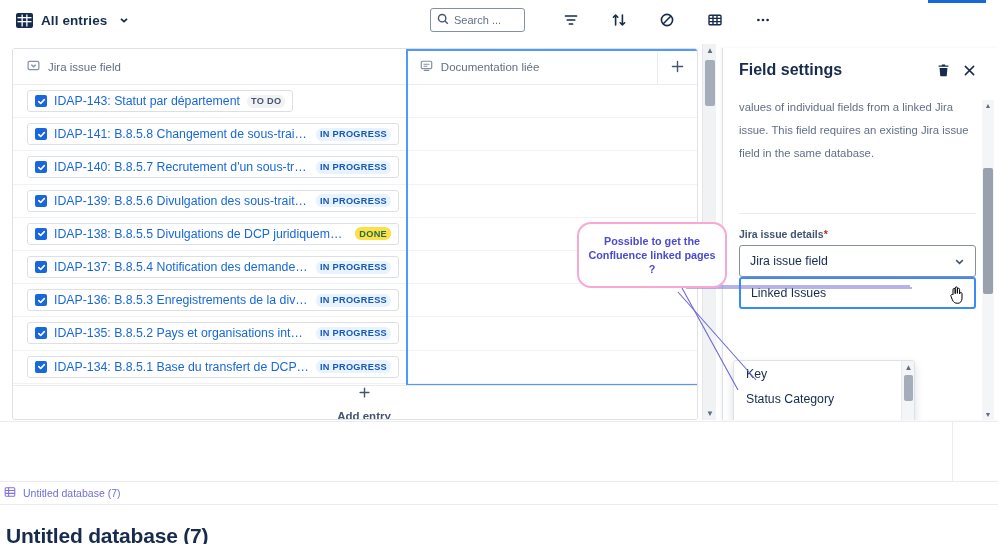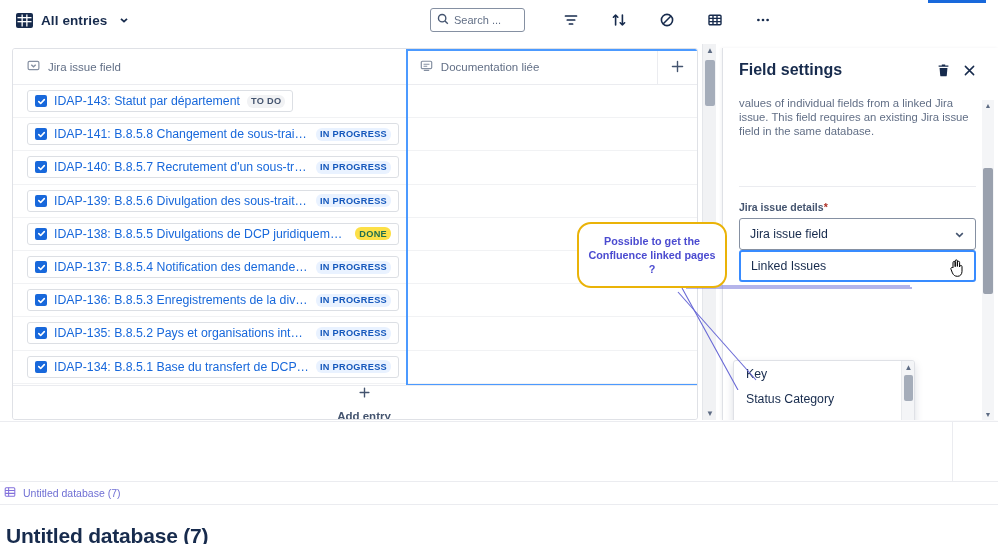--- a/index.html
+++ b/index.html
@@ -154,21 +154,21 @@
   .p-icon{
     width:26px;height:26px;display:flex;align-items:center;justify-content:center;
     cursor:pointer;color:#172b4d;
   }
   .p-icon svg{width:15px;height:15px;}
 
   .panel-body{
     position:relative; padding:0 22px 0 16px; height:328px; overflow:hidden;
   }
   .desc{
-    font-size:11.3px; line-height:14px; color:#626f86; padding-top:4px;
+    font-size:11.3px; line-height:23px; color:#626f86; padding-top:4px;
   }
   .hr{ height:1px; background:#ebecf0; margin:48px 0 0 0; }
 
   .flabel{
     font-size:10.5px; font-weight:700; color:#44546f;
     margin:14px 0 5px 0;
   }
   .req{ color:#ae2e24; font-weight:700; }
   .select{
     height:32px; border:1px solid #8590a2; border-radius:3px;
@@ -220,21 +220,21 @@
   .ps-arrow{
     position:absolute;left:0;width:12px;height:11px;
     display:flex;align-items:center;justify-content:center;
     color:#5e6c84;font-size:7px;
   }
   .ps-up{top:0;} .ps-down{bottom:0;}
 
   
   .callout{
     position:absolute; left:577px; top:222px; width:150px; height:66px;
-    border:2px solid #eab308; border-radius:14px; background:#fff;
+    border:2px solid #f9a8d4; border-radius:14px; background:#fff;
     display:flex; align-items:center; justify-content:center; text-align:center;
     z-index:40;
   }
   .callout span{
     font-size:10.8px; font-weight:700; color:#4b4bd0; line-height:14px;
     padding:0 6px;
   }
   .callout-lines{
     position:absolute; left:560px; top:200px; width:420px; height:190px;
     z-index:35; pointer-events:none;

